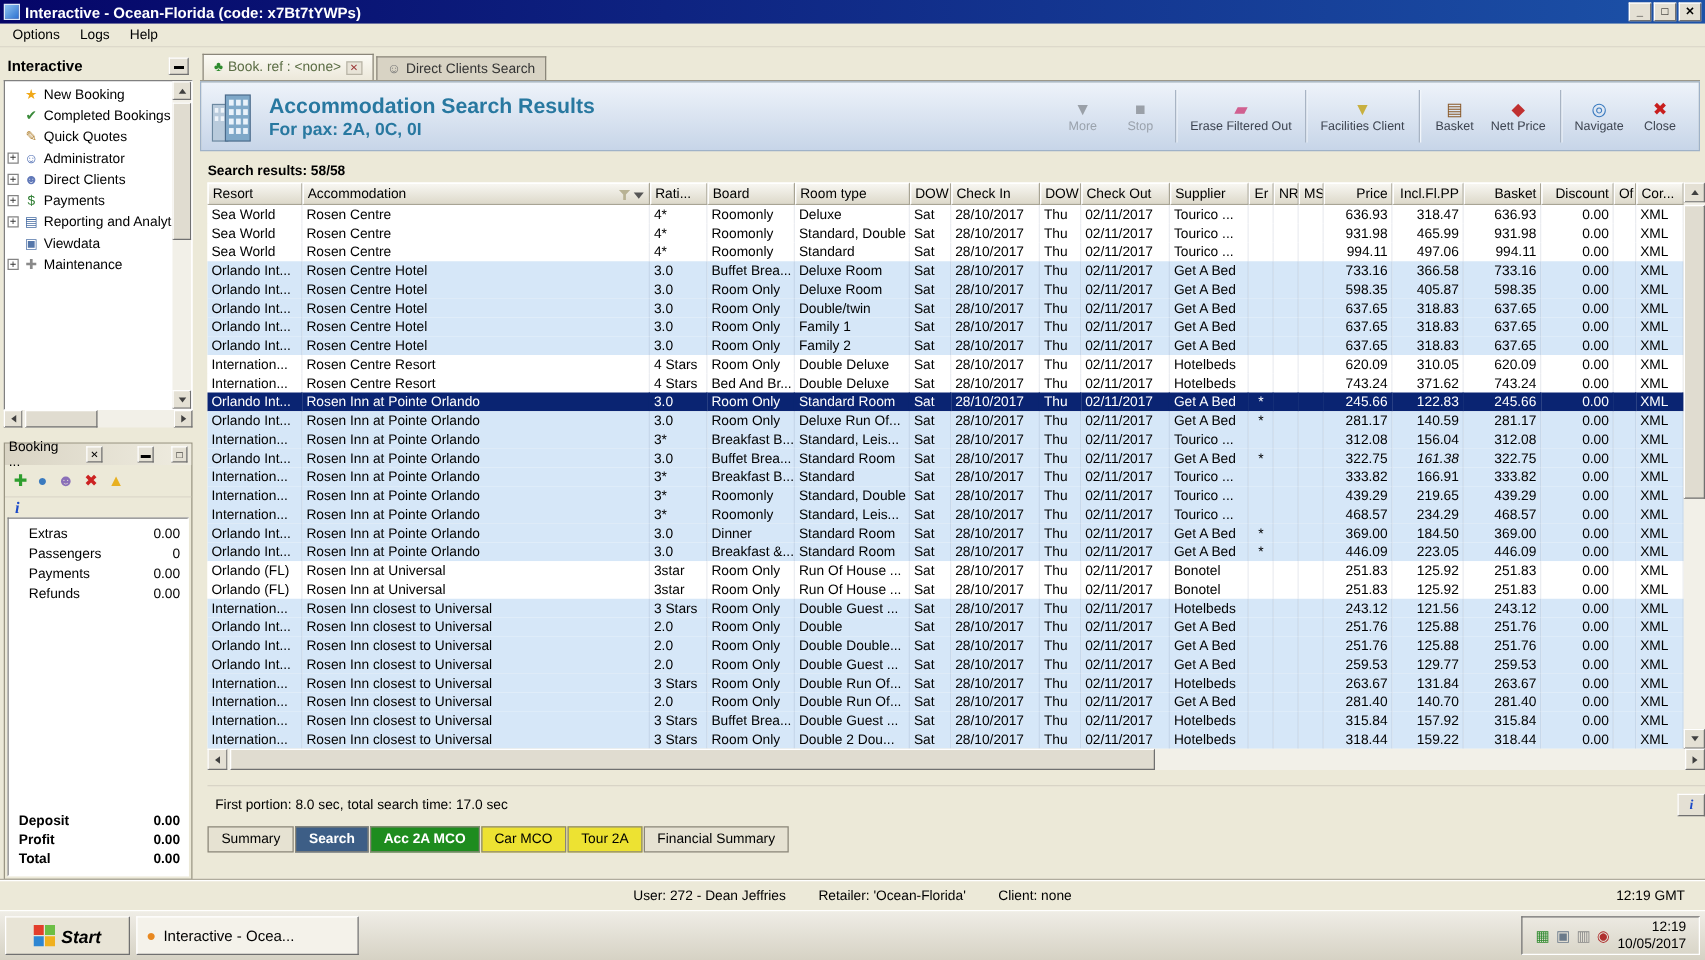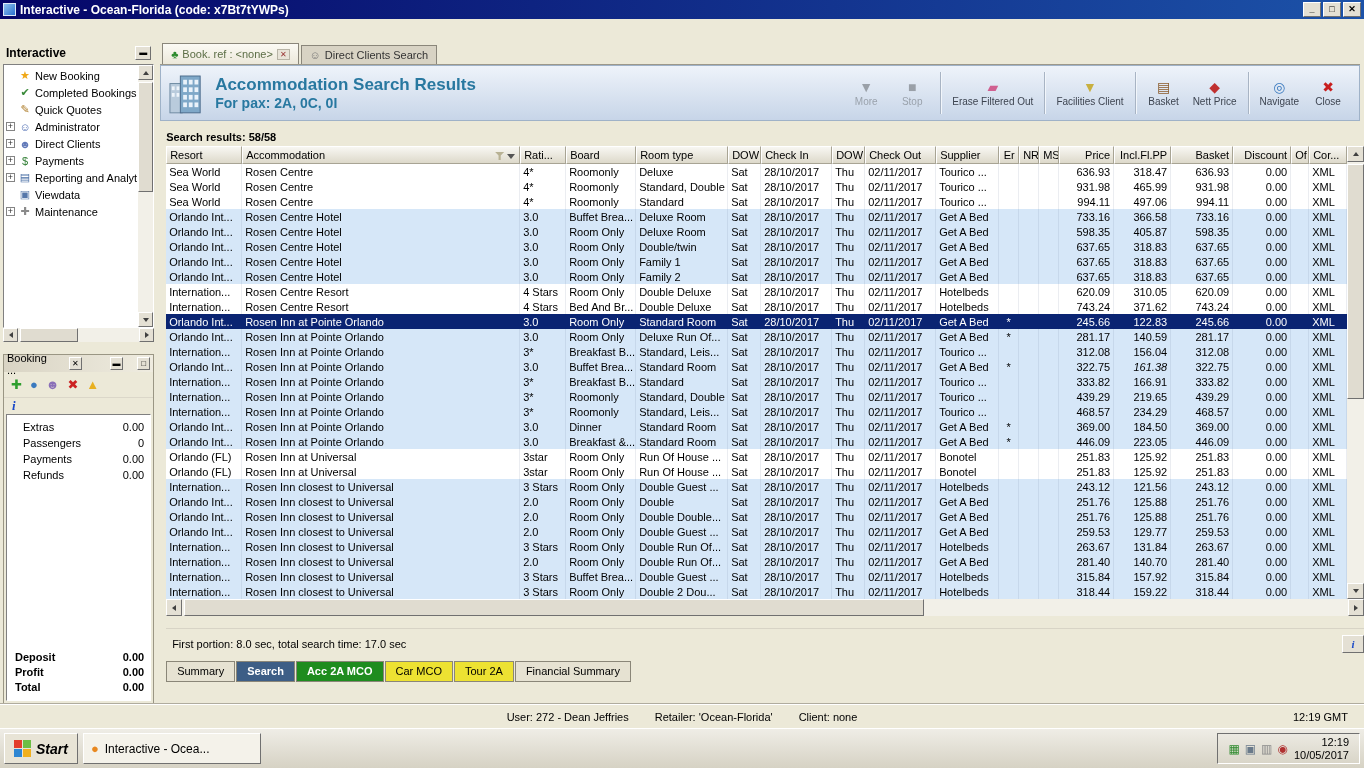--- a/index.html
+++ b/index.html
@@ -131,21 +131,21 @@
 
   .statusbar { height:24px; display:flex; align-items:center; background:#ECE9D8; border-top:1px solid #fff;
                box-shadow:0 -1px 0 #b0ac9e; padding:0 0; }
   .st-center { margin:0 auto; display:flex; gap:26px; }
   .st-time { position:absolute; right:16px; }
   .statusbar { position:relative; }
 
   
   .taskbar { position:absolute; left:0; right:0; bottom:0; height:40px; background:linear-gradient(#efede6,#d6d2c4);
              border-top:1px solid #fff; display:flex; align-items:center; gap:5px; padding:0 4px; }
-  .start-btn { height:31px; display:flex; align-items:center; gap:5px; padding:0 9px; background:#e8e4d6;
+  .start-btn { height:31px; display:flex; align-items:center; gap:5px; padding:0 22px; background:#e8e4d6;
                border:1px solid; border-color:#fff #707070 #707070 #fff; font-weight:bold; font-style:italic; font-size:14px; }
   .winflag { width:17px; height:17px; display:grid; grid-template-columns:1fr 1fr; grid-template-rows:1fr 1fr; gap:1px; }
   .winflag i { display:block; }
   .winflag i:nth-child(1){ background:#e33e2b; } .winflag i:nth-child(2){ background:#6cbe45; }
   .winflag i:nth-child(3){ background:#2e86d2; } .winflag i:nth-child(4){ background:#f0b01e; }
   .task-btn { height:31px; width:178px; display:flex; align-items:center; gap:6px; padding:0 7px; background:#f4f2ea;
               border:1px solid; border-color:#fff #707070 #707070 #fff; font-size:12px; white-space:nowrap; overflow:hidden; }
   .task-ico { font-size:13px; }
   .tray { margin-left:auto; height:31px; display:flex; align-items:center; gap:6px; padding:0 10px;
           border:1px solid; border-color:#707070 #fff #fff #707070; }
@@ -161,20 +161,25 @@
   <div class="titlebar">
     <span class="tb-appico"></span>
     <span class="tb-title">Interactive - Ocean-Florida (code: x7Bt7tYWPs)</span>
     <span class="tb-btns">
         <span class="winbtn">_</span>
         <span class="winbtn">□</span>
         <span class="winbtn">✕</span>
       </span>
   </div>
 
+  <div class="menubar">
+      <span class="menu-item">Options</span>
+      <span class="menu-item">Logs</span>
+      <span class="menu-item">Help</span>
+    </div>
 
   <div class="appwin">
     <div class="cols">
 
       <div class="leftcol">
         <div class="panel-title">
           <span>Interactive</span>
           <span class="pt-btn">▬</span>
         </div>
         <div class="tree">

